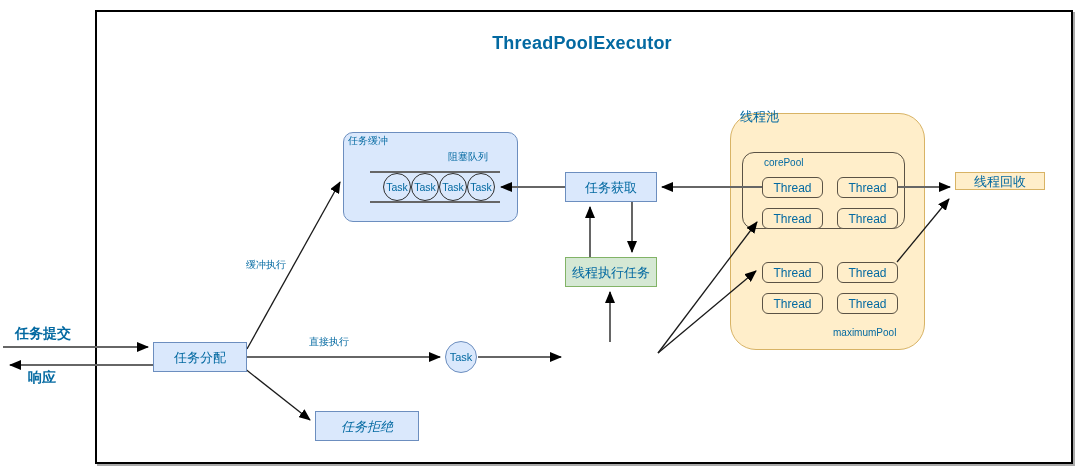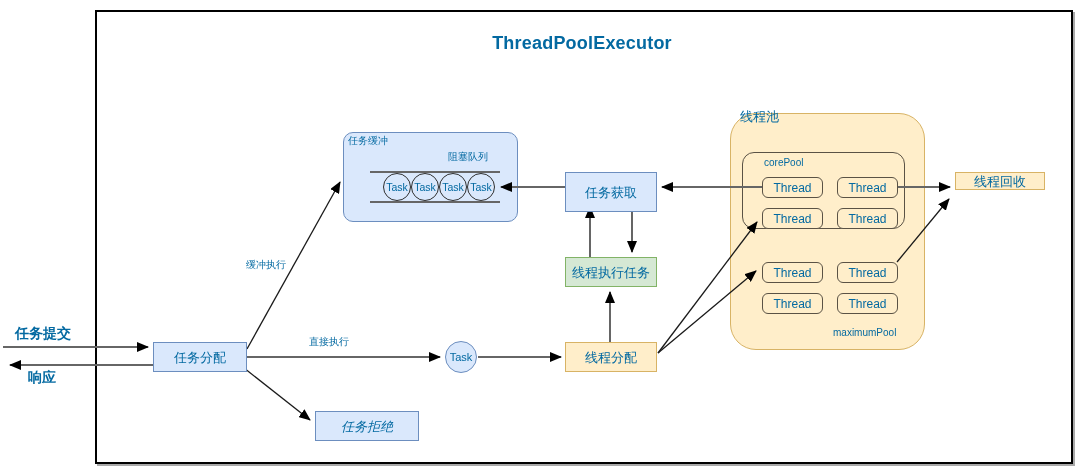--- a/index.html
+++ b/index.html
@@ -112,23 +112,22 @@
   <div class="lbl" style="left:278px;top:337px;margin-left:31px;">直接执行</div>
 
   <div class="qcircle" style="left:383px;top:173px;">Task</div>
   <div class="qcircle" style="left:411px;top:173px;">Task</div>
   <div class="qcircle" style="left:439px;top:173px;">Task</div>
   <div class="qcircle" style="left:467px;top:173px;">Task</div>
 
   <div class="box blue" style="left:153px;top:342px;width:94px;height:30px;">任务分配</div>
   <div class="task-node">Task</div>
   <div class="box blue" style="left:315px;top:411px;width:104px;height:30px;font-style:italic;">任务拒绝</div>
-  <div class="box blue" style="left:565px;top:172px;width:92px;height:40px;">任务获取</div>
+  <div class="box blue" style="left:565px;top:172px;width:92px;height:30px;">任务获取</div>
   <div class="box green" style="left:565px;top:257px;width:92px;height:30px;">线程执行任务</div>
-  <div class="box yellow" style="left:565px;top:342px;width:92px;height:30px;">线程分配</div>
   <div class="box yellow" style="left:955px;top:172px;width:90px;height:18px;">线程回收</div>
 
   <div class="box thread" style="left:762px;top:177px;">Thread</div>
   <div class="box thread" style="left:837px;top:177px;">Thread</div>
   <div class="box thread" style="left:762px;top:208px;">Thread</div>
   <div class="box thread" style="left:837px;top:208px;">Thread</div>
 
   <div class="box thread" style="left:762px;top:262px;">Thread</div>
   <div class="box thread" style="left:837px;top:262px;">Thread</div>
   <div class="box thread" style="left:762px;top:293px;">Thread</div>

